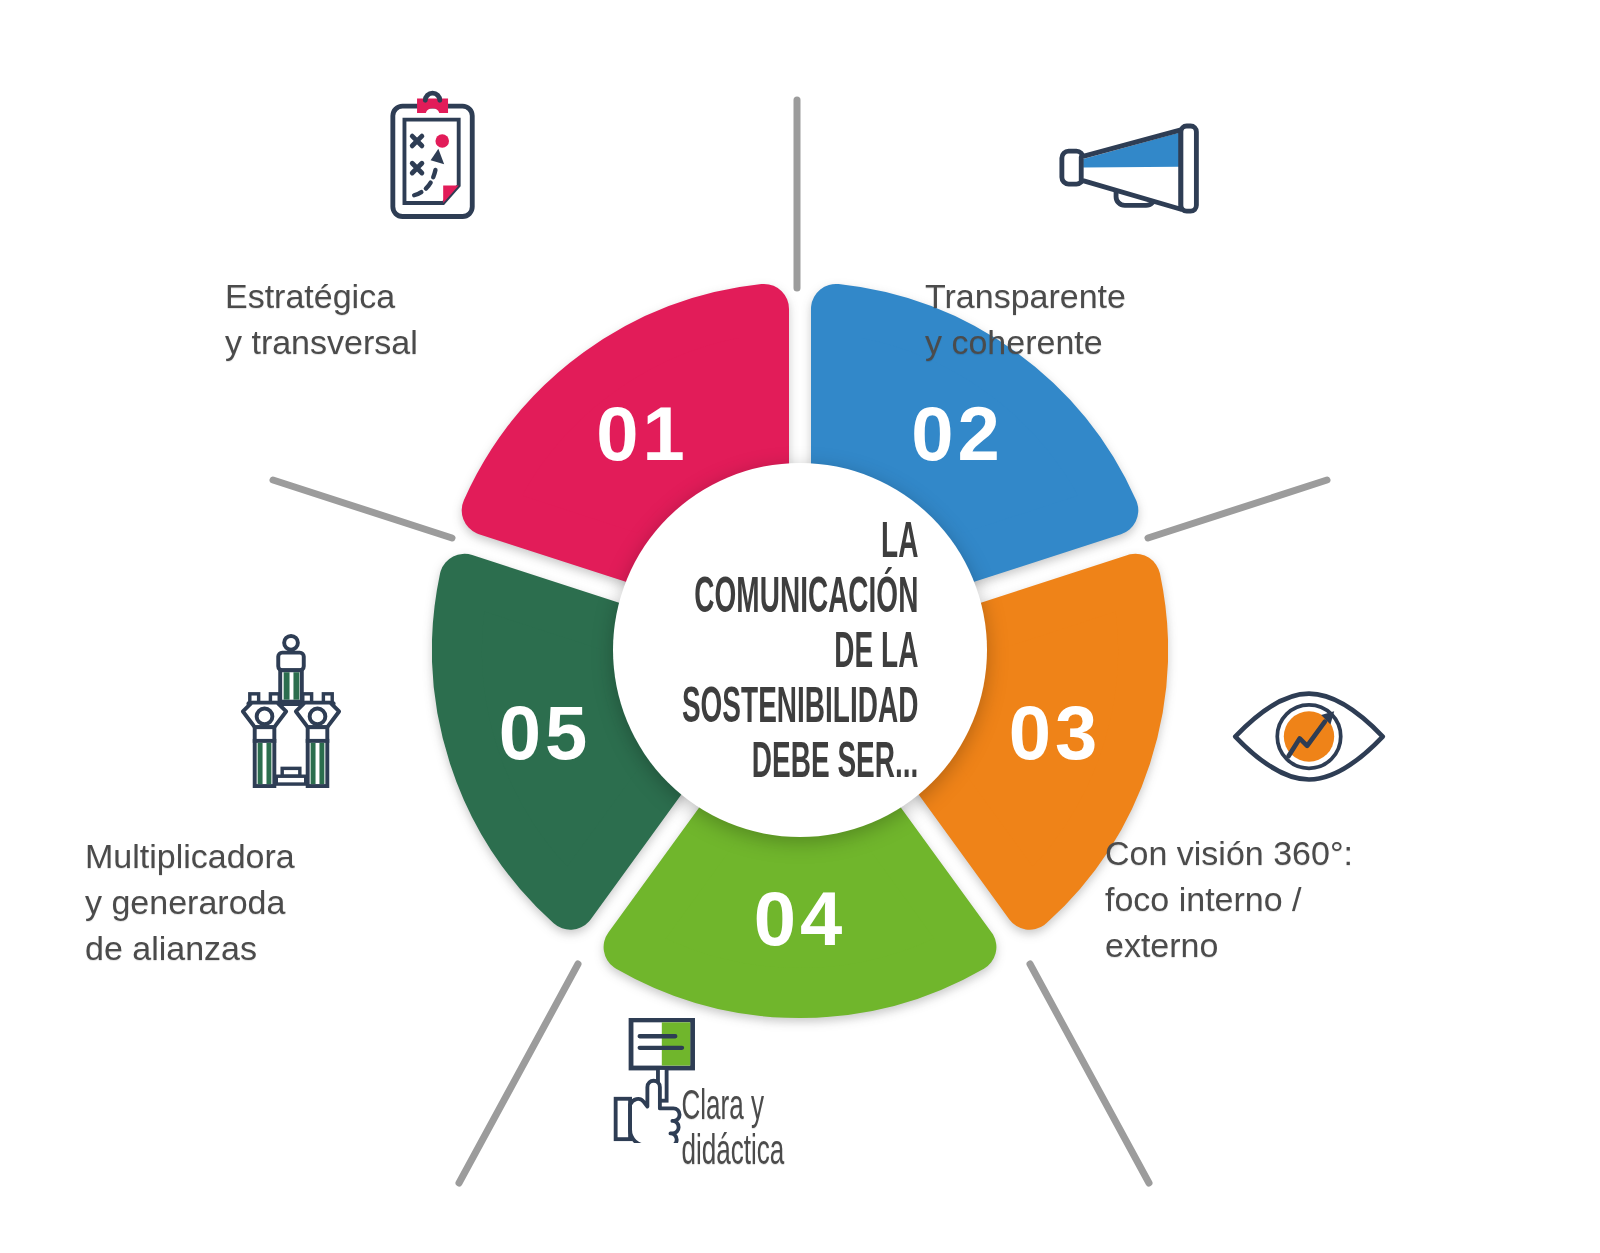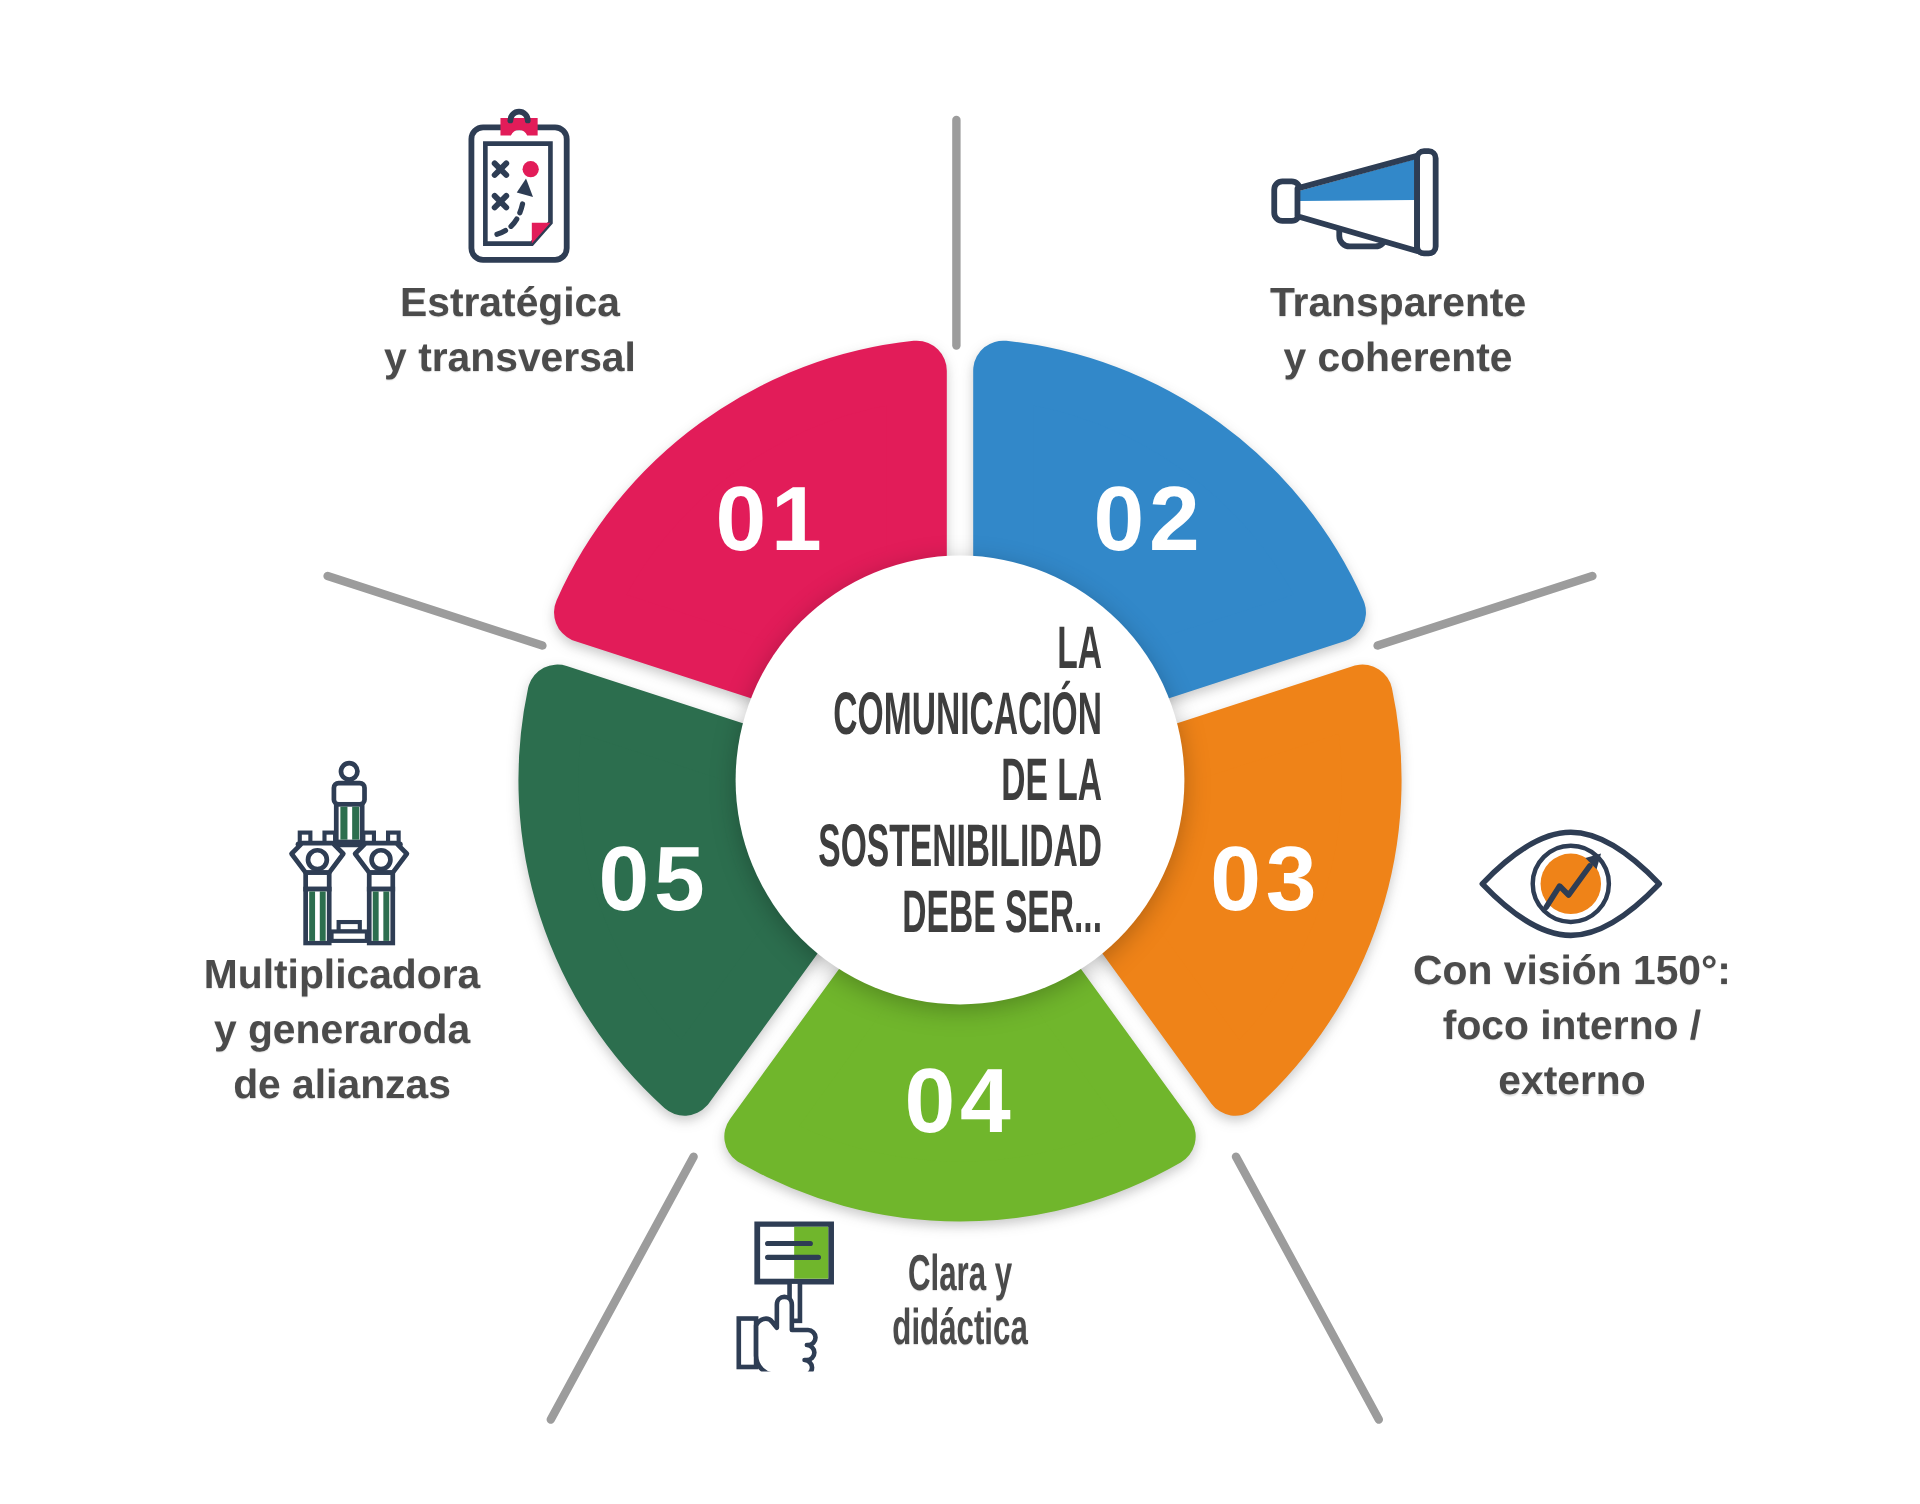--- a/index.html
+++ b/index.html
@@ -12,25 +12,25 @@
   .divider{stroke:var(--line_gray);stroke-width:7;stroke-linecap:round;}
   .centercircle{fill:#ffffff;filter:drop-shadow(0 5px 10px rgba(0,0,0,.25));}
 
   .center-text{position:absolute;left:580px;top:505px;width:440px;height:290px;
                display:flex;align-items:center;justify-content:center;text-align:right;
                font-weight:700;font-size:50px;line-height:1.1;color:var(--center_text);
                white-space:pre-line;}
   .condense{display:inline-block;transform:scaleX(.56);transform-origin:50% 50%;}
   .condense2{display:inline-block;transform:scaleX(.62);transform-origin:50% 50%;}
 
-  .callout-label{position:absolute;text-align:center;font-weight:700;font-size:34px;
+  .callout-label{position:absolute;text-align:left;font-weight:400;font-size:34px;
                  line-height:1.35;color:var(--text);white-space:pre-line;
-                 text-shadow:0 1px 1px rgba(0,0,0,.12);}
+                 text-shadow:0 1px 1px rgba(0,0,0,.12);margin-top:44px;}
   #lbl-estrategica{left:225px;top:230px;width:400px;}
-  #lbl-transparente{left:965px;top:230px;width:400px;}
+  #lbl-transparente{left:925px;top:230px;width:400px;}
   #lbl-vision{left:1105px;top:787px;width:410px;}
   #lbl-multiplicadora{left:85px;top:790px;width:400px;}
   #lbl-clara{left:650px;top:1038px;width:300px;font-size:42px;line-height:1.08;}
 
   .icon{position:absolute;}
   #ic-estrategica{left:388px;top:90px;width:92px;height:132px;}
   #ic-transparente{left:1058px;top:122px;width:150px;height:97px;}
   #ic-vision{left:1225px;top:688px;width:168px;height:98px;}
   #ic-clara{left:613px;top:1018px;width:88px;height:125px;}
   #ic-multiplicadora{left:235px;top:633px;width:113px;height:155px;}
@@ -136,21 +136,21 @@
       <rect x="86" y="112" width="5" height="42" fill="var(--dark_green)" stroke="none"></rect>
     </g>
     <rect x="48" y="138" width="18" height="8" class="nfillw" stroke-width="3.5"></rect>
     <rect x="42" y="146" width="30" height="8" class="nfillw" stroke-width="3.5"></rect>
   </svg>
 
   <div id="lbl-estrategica" class="callout-label">Estratégica
 y transversal</div>
   <div id="lbl-transparente" class="callout-label">Transparente
 y coherente</div>
-  <div id="lbl-vision" class="callout-label">Con visión 150°:
+  <div id="lbl-vision" class="callout-label">Con visión 360°:
 foco interno /
 externo</div>
   <div id="lbl-clara" class="callout-label"><span class="condense2">Clara y
 didáctica</span></div>
   <div id="lbl-multiplicadora" class="callout-label">Multiplicadora
 y generaroda
 de alianzas</div>
 
 </div>
 

